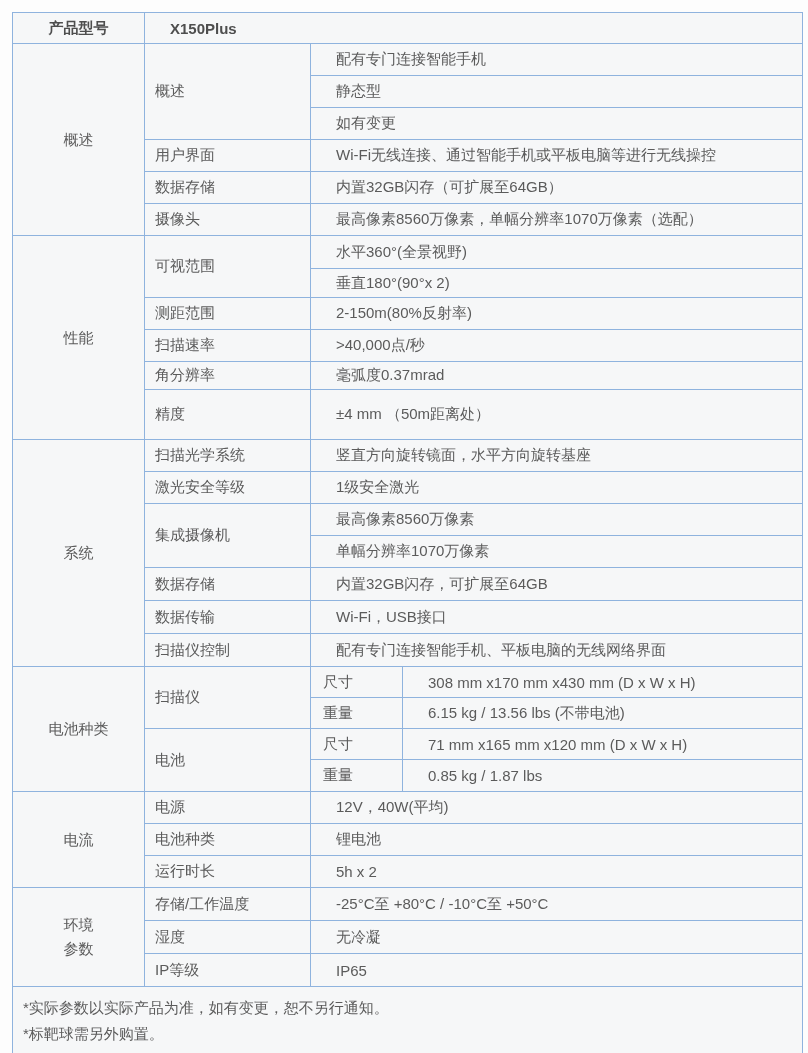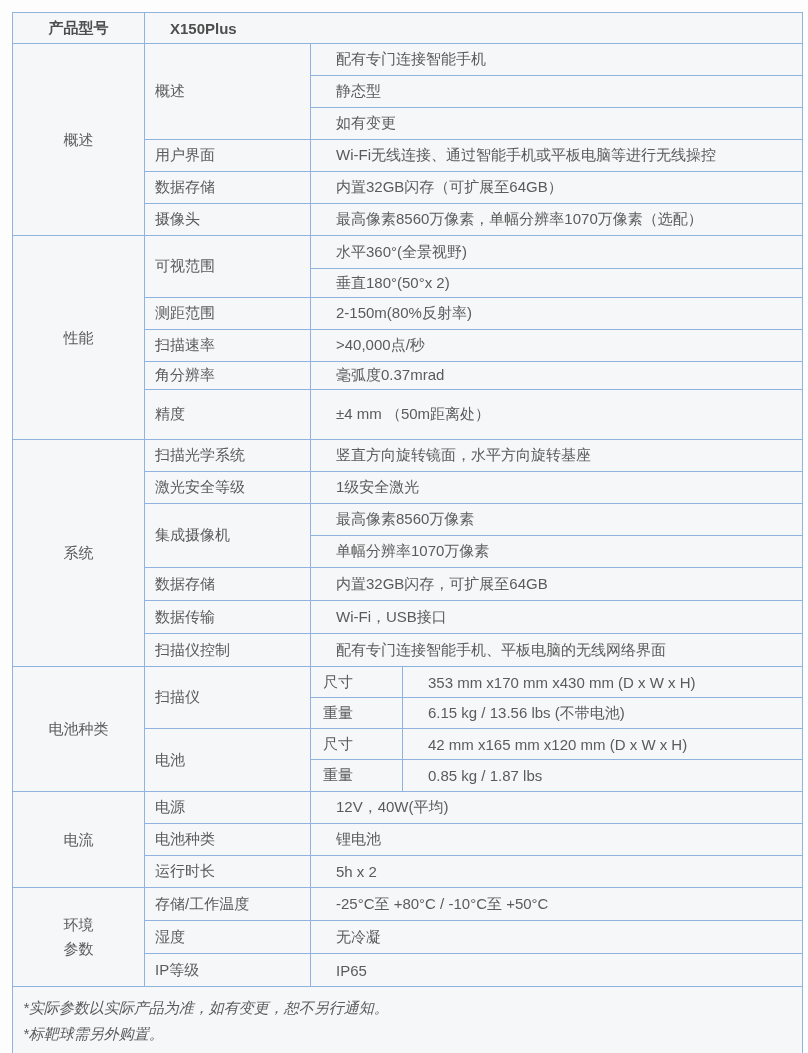--- a/index.html
+++ b/index.html
@@ -59,21 +59,21 @@
   tr.h31 { height: 31px; }
   tr.h32 { height: 32px; }
   tr.h33 { height: 33px; }
   tr.h50 { height: 50px; }
 
   .spec-table tr.footer-row td {
     height: 55px;
     padding: 6px 10px;
     line-height: 26px;
   }
-  .footnote-line { white-space: nowrap; font-style: italic; }
+  .footnote-line { white-space: nowrap; }
 </style>
 </head>
 <body>
 
 <div class="page">
   <table class="spec-table">
     <colgroup>
       <col class="c1">
         <col class="c2">
         <col class="c3">
@@ -109,21 +109,21 @@
       <td class="label">摄像头</td>
       <td colspan="2" class="value">最高像素8560万像素，单幅分辨率1070万像素（选配）</td>
     </tr>
 
     <tr class="h33">
       <td rowspan="6" class="group">性能</td>
       <td rowspan="2" class="label">可视范围</td>
       <td colspan="2" class="value">水平360°(全景视野)</td>
     </tr>
     <tr class="h29">
-      <td colspan="2" class="value">垂直180°(50°x 2)</td>
+      <td colspan="2" class="value">垂直180°(90°x 2)</td>
     </tr>
     <tr class="h32">
       <td class="label">测距范围</td>
       <td colspan="2" class="value">2-150m(80%反射率)</td>
     </tr>
     <tr class="h32">
       <td class="label">扫描速率</td>
       <td colspan="2" class="value">&gt;40,000点/秒</td>
     </tr>
     <tr class="h28">
@@ -161,30 +161,30 @@
     </tr>
     <tr class="h33">
       <td class="label">扫描仪控制</td>
       <td colspan="2" class="value">配有专门连接智能手机、平板电脑的无线网络界面</td>
     </tr>
 
     <tr class="h31">
       <td rowspan="4" class="group">电池种类</td>
       <td rowspan="2" class="label">扫描仪</td>
       <td class="sublabel">尺寸</td>
-      <td class="value">353 mm x170 mm x430 mm (D x W x H)</td>
+      <td class="value">308 mm x170 mm x430 mm (D x W x H)</td>
     </tr>
     <tr class="h31">
       <td class="sublabel">重量</td>
       <td class="value">6.15 kg / 13.56 lbs (不带电池)</td>
     </tr>
     <tr class="h31">
       <td rowspan="2" class="label">电池</td>
       <td class="sublabel">尺寸</td>
-      <td class="value">42 mm x165 mm x120 mm (D x W x H)</td>
+      <td class="value">71 mm x165 mm x120 mm (D x W x H)</td>
     </tr>
     <tr class="h32">
       <td class="sublabel">重量</td>
       <td class="value">0.85 kg / 1.87 lbs</td>
     </tr>
 
     <tr class="h32">
       <td rowspan="3" class="group">电流</td>
       <td class="label">电源</td>
       <td colspan="2" class="value">12V，40W(平均)</td>

